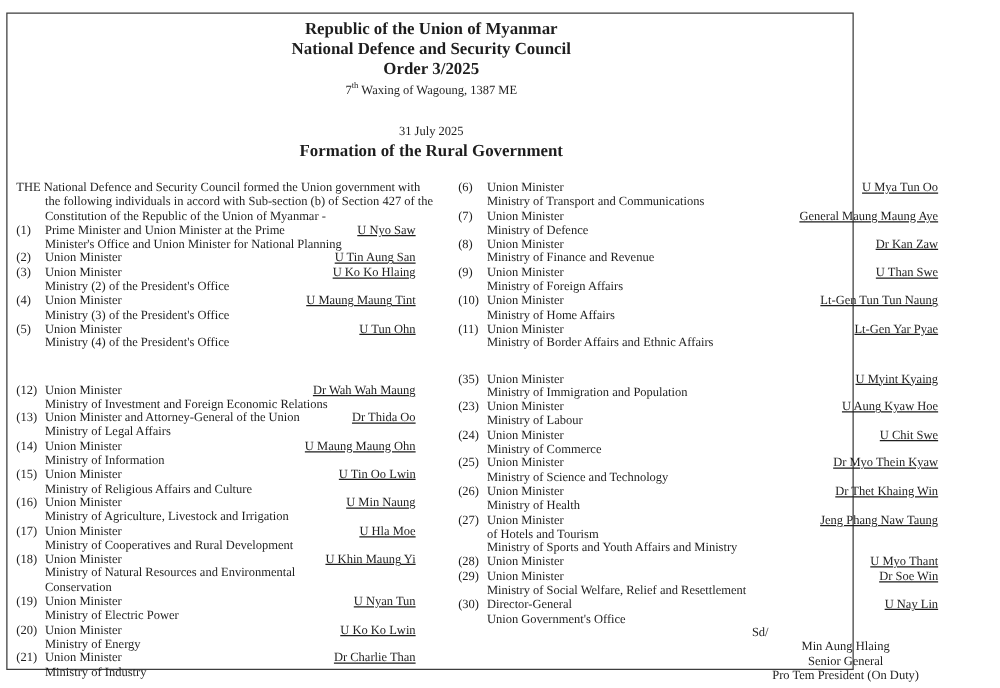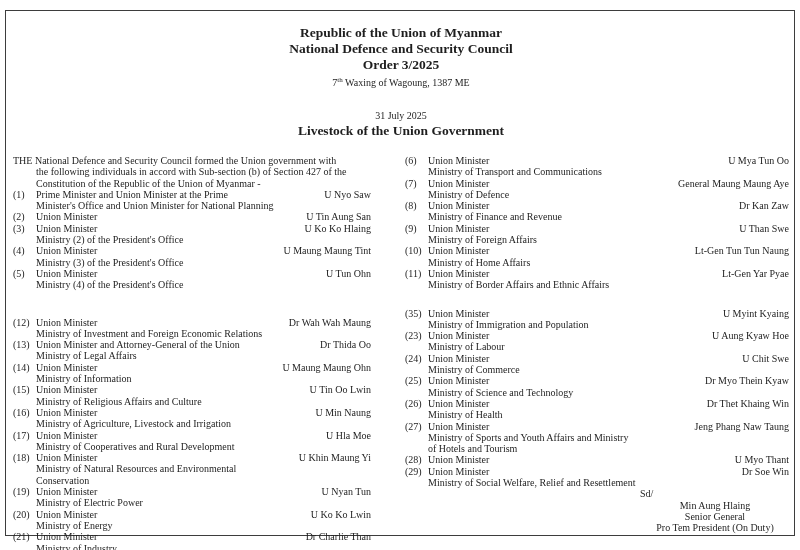--- a/index.html
+++ b/index.html
@@ -12,23 +12,23 @@
   body{
     width:800px;height:550px;
     background:var(--bg);
     font-family:"Liberation Serif","DejaVu Serif",serif;
     color:var(--text);
     position:relative;
     overflow:hidden;
   }
   .page{
     position:absolute;left:5px;top:10px;
-    width:790px;height:526px;
+    width:678px;height:526px;
     border:1.5px solid var(--border);
-    padding:14px 5px 0 7px;
+    padding:4px 5px 0 7px;
     background:var(--bg);
   }
   
   .hdr{text-align:center;}
   .h-main{font-weight:bold;font-size:13.5px;line-height:16px;}
   .h-sub{font-size:10px;line-height:13px;font-family:Liberation Serif, serif;}
   .h-sub.first{margin-top:3px;}
   .h-sub.second{margin-top:20px;}
   .h-title{font-weight:bold;font-size:13.5px;line-height:15px;margin-top:1px;}
   sup{font-size:7px;line-height:0;vertical-align:super;}
@@ -37,42 +37,42 @@
   .col{font-size:10px;line-height:11.3px;}
   .col-left{width:372px;}
   .col-gap{width:20px;flex:0 0 20px;}
   .col-right{width:384px;}
   .intro-line{white-space:nowrap;padding-left:23px;}
   .intro-line.first{padding-left:0;}
   
   .entry-head{display:flex;}
   .num{flex:0 0 23px;white-space:nowrap;}
   .role{white-space:nowrap;}
-  .name{margin-left:auto;white-space:nowrap;padding-left:6px;}
+  .name{margin-left:auto;white-space:nowrap;padding-left:6px;text-decoration:underline;}
   .col-left .name{padding-right:14px;}
   .sub{padding-left:23px;white-space:nowrap;}
   #left-bottom{margin-top:26px;}
   #right-bottom{margin-top:17px;}
   
   .sd-line{padding-left:235px;white-space:nowrap;}
   .sig-block{width:170px;margin-left:225px;text-align:center;line-height:11.4px;}
   .sig-block div{white-space:nowrap;}
 </style>
 </head>
 <body>
 
 <div class="page">
 
   <header class="hdr">
     <div class="h-main">Republic of the Union of Myanmar</div>
     <div class="h-main">National Defence and Security Council</div>
     <div class="h-main">Order 3/2025</div>
     <div class="h-sub first"><span>7</span><sup>th</sup><span> Waxing of Wagoung, 1387 ME</span></div>
     <div class="h-sub second">31 July 2025</div>
-    <div class="h-title">Livestock of the Union Government</div>
+    <div class="h-title">Formation of the Rural Government</div>
   </header>
 
   <main class="columns">
     <section class="col col-left">
       <div id="intro">
           <div class="intro-line first">THE National Defence and Security Council formed the Union government with</div>
           <div class="intro-line">the following individuals in accord with Sub-section (b) of Section 427 of the</div>
           <div class="intro-line">Constitution of the Republic of the Union of Myanmar -</div>
         </div>
       <div id="left-top">
@@ -294,37 +294,45 @@
               <span class="name">Dr Thet Khaing Win</span>
             </div>
             <div class="sub">Ministry of Health</div>
           </div>
           <div class="entry">
             <div class="entry-head">
               <span class="num">(27)</span>
               <span class="role">Union Minister</span>
               <span class="name">Jeng Phang Naw Taung</span>
             </div>
+            <div class="sub">of Hotels and Tourism</div>
             <div class="sub">Ministry of Sports and Youth Affairs and Ministry</div>
-            <div class="sub">of Hotels and Tourism</div>
           </div>
           <div class="entry">
             <div class="entry-head">
               <span class="num">(28)</span>
               <span class="role">Union Minister</span>
               <span class="name">U Myo Thant</span>
             </div>
           </div>
           <div class="entry">
             <div class="entry-head">
               <span class="num">(29)</span>
               <span class="role">Union Minister</span>
               <span class="name">Dr Soe Win</span>
             </div>
             <div class="sub">Ministry of Social Welfare, Relief and Resettlement</div>
+          </div>
+          <div class="entry">
+            <div class="entry-head">
+              <span class="num">(30)</span>
+              <span class="role">Director-General</span>
+              <span class="name">U Nay Lin</span>
+            </div>
+            <div class="sub">Union Government's Office</div>
           </div>
         </div>
       <div class="sd-line">Sd/</div>
       <div class="sig-block">
         <div>Min Aung Hlaing</div>
         <div>Senior General</div>
         <div>Pro Tem President (On Duty)</div>
       </div>
     </section>
   </main>

